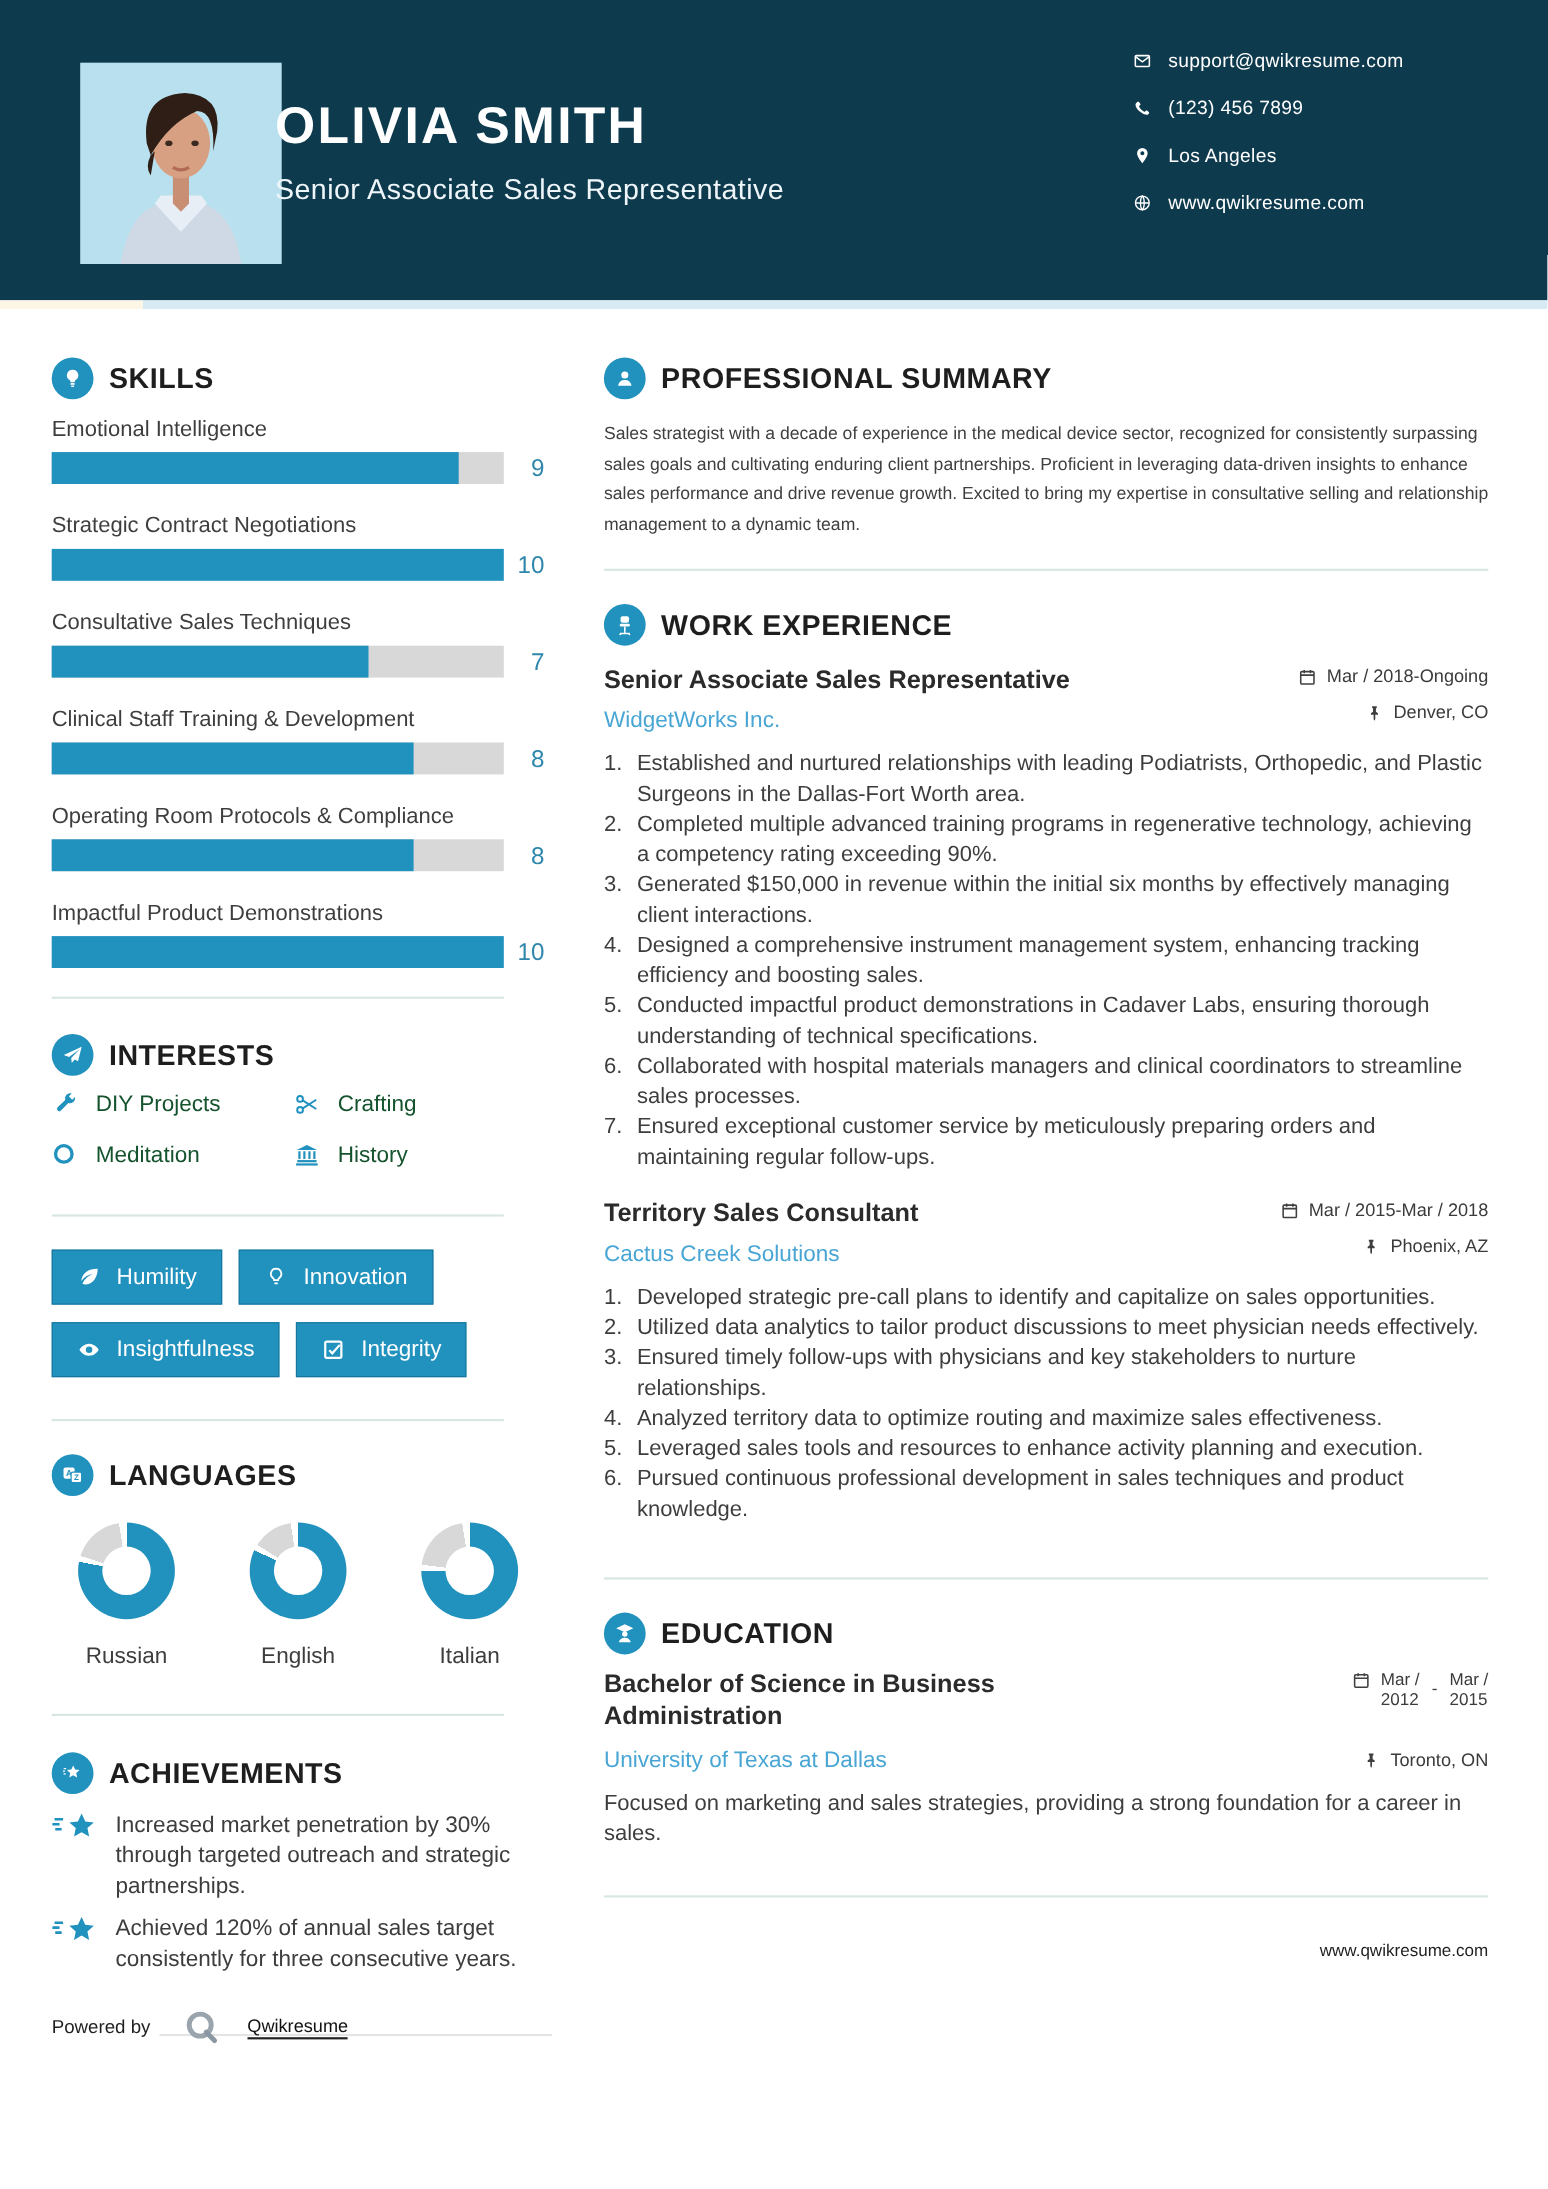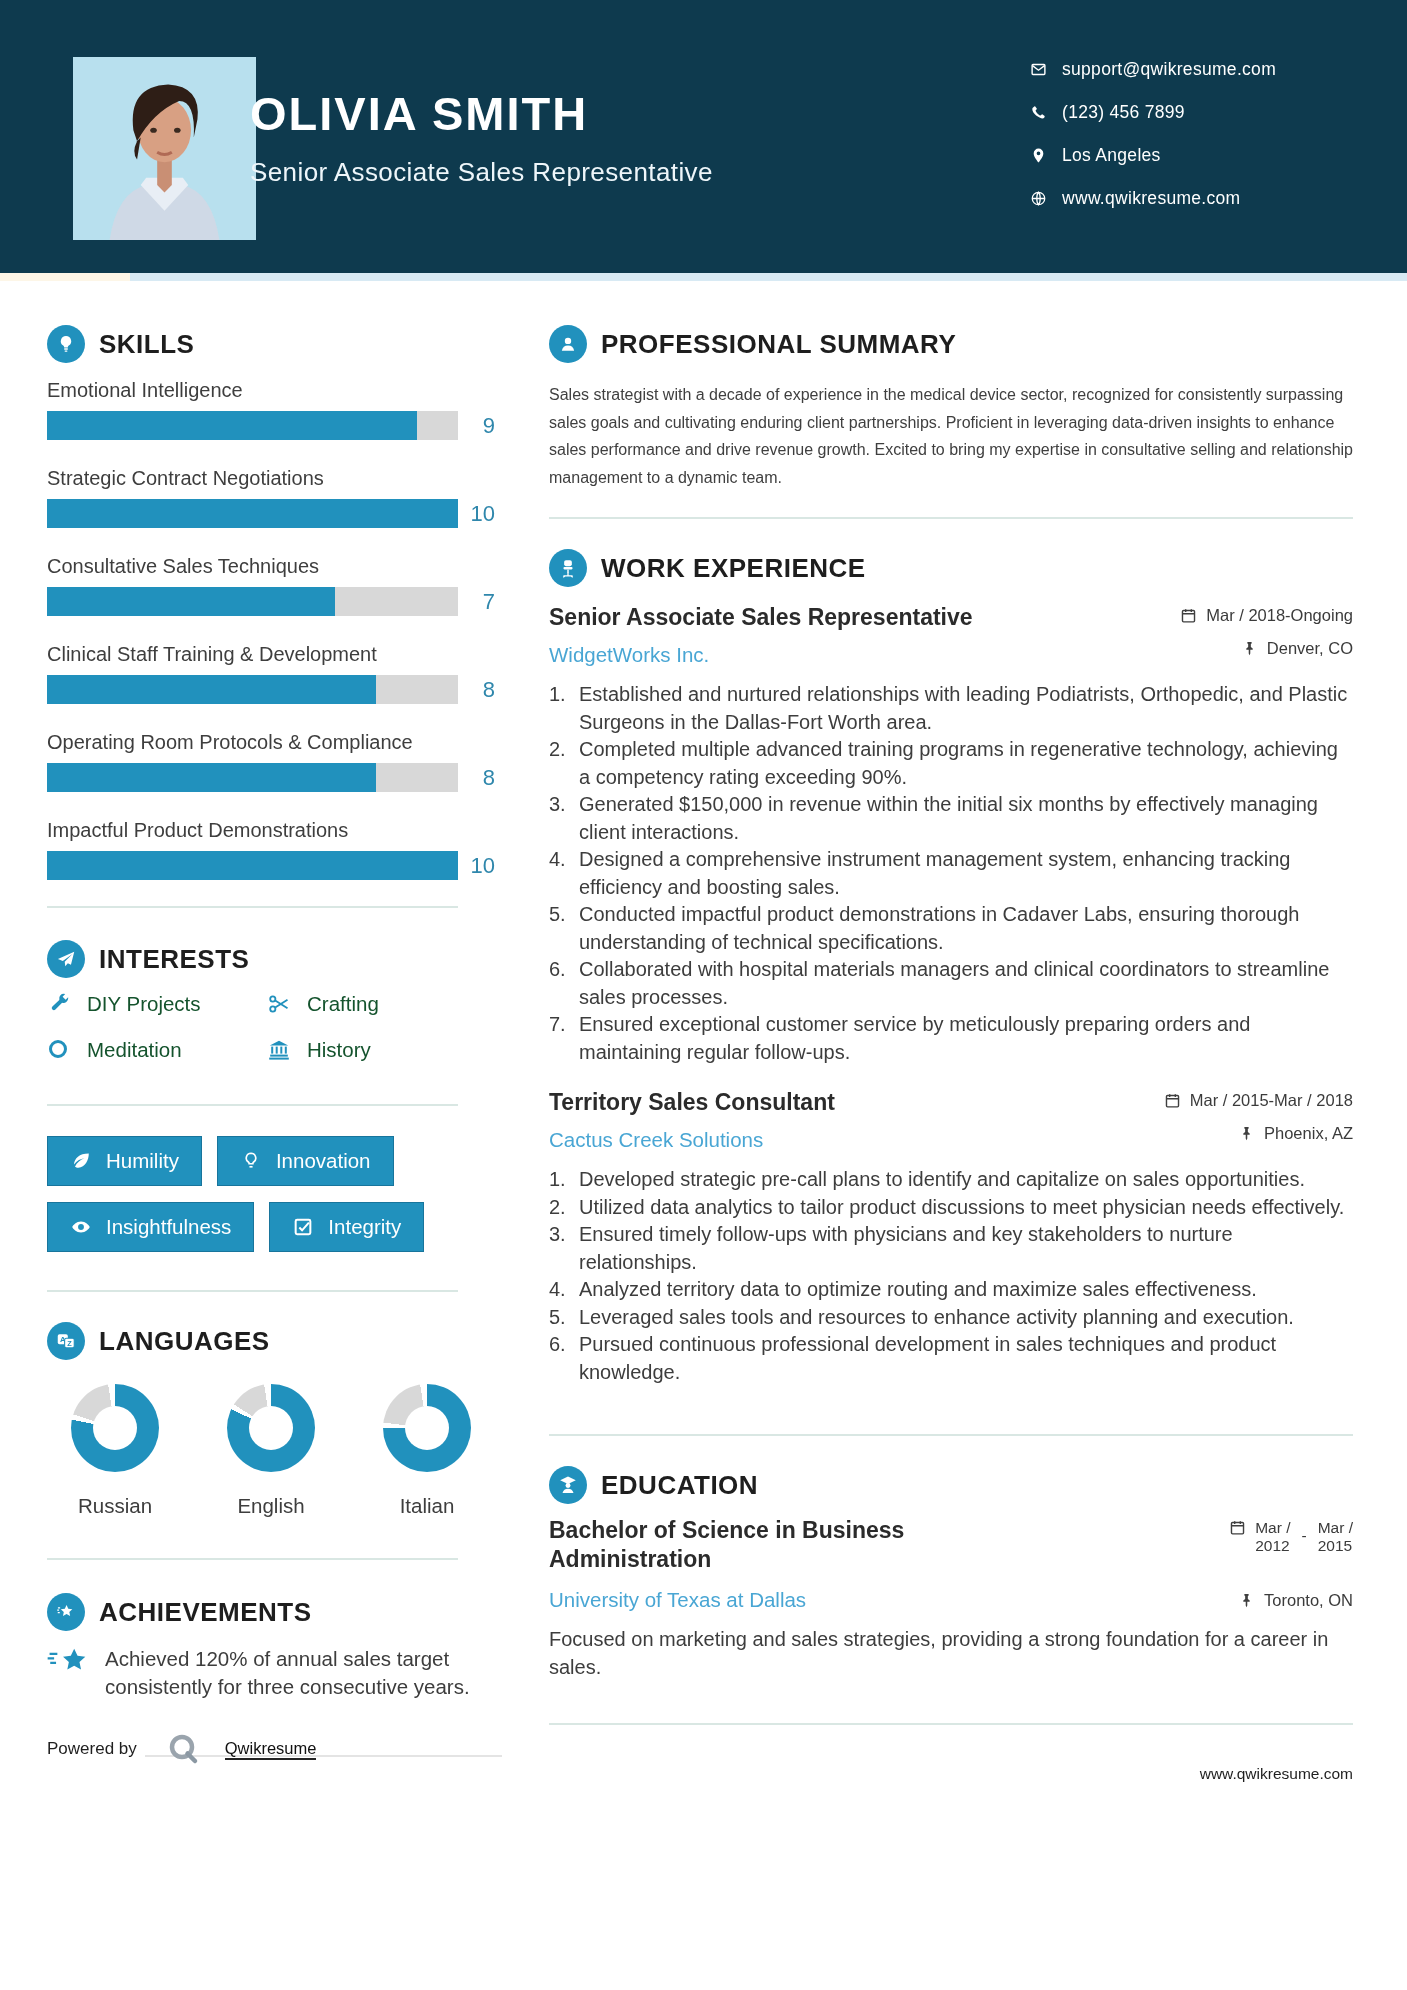--- a/index.html
+++ b/index.html
@@ -12,21 +12,21 @@
   .header { position:absolute; left:0; top:0; width:1407px; height:273px; background:#0e3a4e; }
   .header-strip { position:absolute; left:0; top:273px; width:1407px; height:8px; display:flex; }
   .strip-cream { width:130px; height:100%; background:#fdf6e7; }
   .strip-blue  { flex:1; height:100%; background:#d8eaf4; }
   .photo {
     position:absolute; left:73px; top:57px; width:183px; height:183px; background:#b8e0ee; overflow:hidden;
   }
   .name-block { position:absolute; left:250px; top:86px; }
   .name { font-size:47px; font-weight:bold; color:#ffffff; letter-spacing:2px; }
   .subtitle { margin-top:16px; font-size:26px; color:#eef6fa; letter-spacing:0.4px; }
-  .contacts { position:absolute; left:1030px; top:58px; }
+  .contacts { position:absolute; left:1030px; top:44px; }
   .contact-row { display:flex; align-items:center; gap:15px; height:23px; margin-bottom:20px; }
   .contact-icon { width:17px; height:17px; color:#ffffff; flex:none; display:flex; }
   .contact-icon svg { width:100%; height:100%; }
   .contact-text { color:#ffffff; font-size:17.5px; letter-spacing:0.3px; }
 
   
   .col-left  { position:absolute; left:47px;  top:325px; width:448px; }
   .col-right { position:absolute; left:549px; top:325px; width:804px; }
 
   .sec-head { display:flex; align-items:center; gap:14px; }
@@ -385,20 +385,27 @@
     <div class="sec-head">
       <span class="sec-icon">
         <svg viewBox="0 0 24 24">
             <path d="M12.6 4.4l1.9 4 4.4.5-3.3 3 .9 4.4-3.9-2.2-3.9 2.2.9-4.4-3.3-3 4.4-.5z" fill="#fff"></path>
             <path d="M3.2 7.4h2.4M2.4 10h2M3 12.6h2.2" stroke="#fff" stroke-width="1.3"></path>
           </svg>
       </span>
       <span class="sec-title">ACHIEVEMENTS</span>
     </div>
     <div class="ach-list" id="ach-list">
+        <div class="ach-item">
+       <span class="ach-star"><svg viewBox="0 0 34 24" fill="currentColor">
+              <path d="M21 2.5l2.6 5.5 6 .7-4.5 4 1.2 5.9L21 15.6l-5.3 3 1.2-5.9-4.5-4 6-.7z"></path>
+              <path d="M2 6.5h6M0.5 10h5M2.5 13.5h4.5" stroke="currentColor" stroke-width="1.8" fill="none"></path>
+            </svg></span>
+       <span class="ach-text">Increased market penetration by 30% through targeted outreach and strategic partnerships.</span>
+     </div>
         <div class="ach-item">
        <span class="ach-star"><svg viewBox="0 0 34 24" fill="currentColor">
               <path d="M21 2.5l2.6 5.5 6 .7-4.5 4 1.2 5.9L21 15.6l-5.3 3 1.2-5.9-4.5-4 6-.7z"></path>
               <path d="M2 6.5h6M0.5 10h5M2.5 13.5h4.5" stroke="currentColor" stroke-width="1.8" fill="none"></path>
             </svg></span>
        <span class="ach-text">Achieved 120% of annual sales target consistently for three consecutive years.</span>
      </div>
       </div>
 
     <div class="powered">

